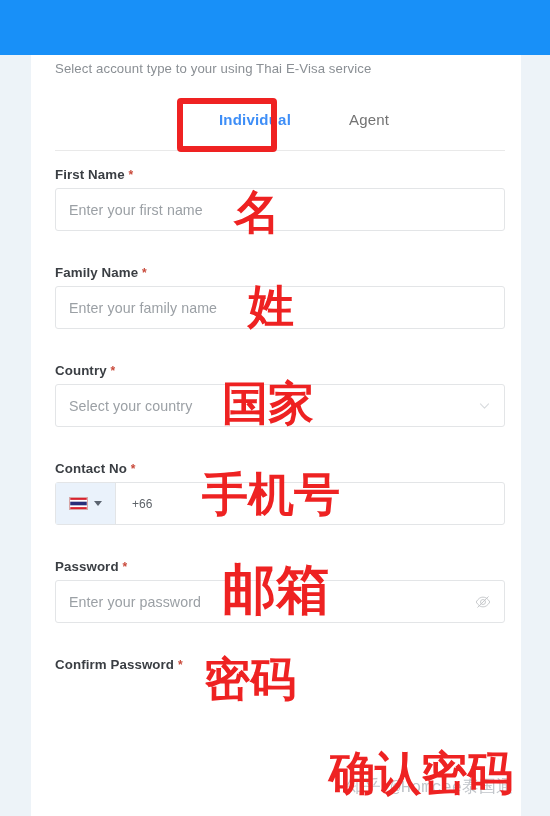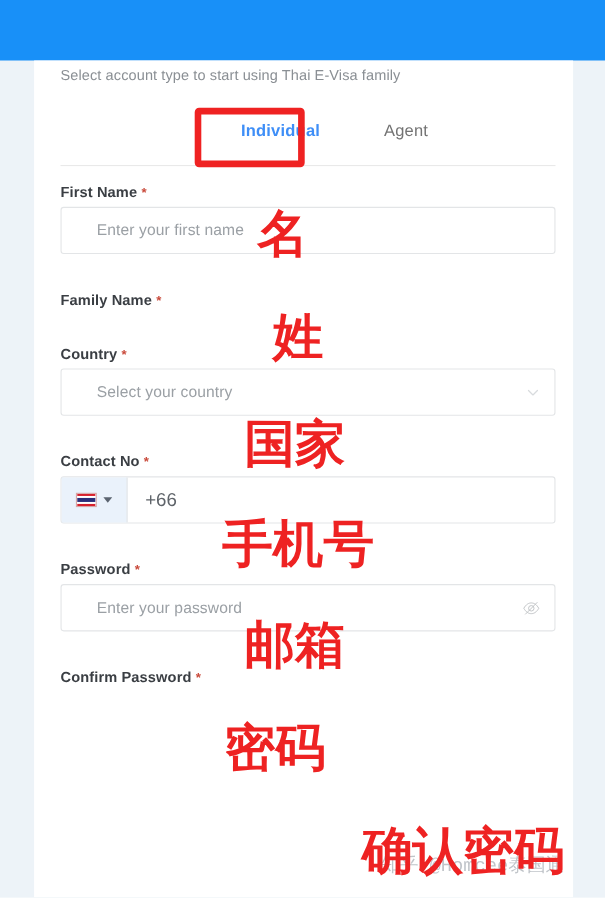--- a/index.html
+++ b/index.html
@@ -113,21 +113,20 @@
   .input {
     position: relative;
     box-sizing: border-box;
     width: 450px;
     height: 43px;
     border: 1px solid #e3e5e7;
     border-radius: 3px;
     background: #fff;
     display: flex;
     align-items: center;
-    padding-left: 19px;
   }
   .input .ph {
     padding-left: 13px;
     font-size: 14.2px;
     color: #9ba0a5;
     letter-spacing: .1px;
     white-space: nowrap;
   }
   .chev {
     position: absolute;
@@ -174,21 +173,21 @@
   .caret {
     width: 0; height: 0;
     border-left: 4px solid transparent;
     border-right: 4px solid transparent;
     border-top: 5px solid #5b6470;
   }
   .dial {
     padding-left: 16px;
     display: flex;
     align-items: center;
-    font-size: 17px;
+    font-size: 12px;
     color: #5e6369;
   }
   
   .anno {
     position: absolute;
     color: #ee2222;
     font-family: "DejaVu Sans", sans-serif;
     font-weight: 700;
     line-height: 1;
     white-space: nowrap;
@@ -214,39 +213,42 @@
 </style>
 </head>
 <body>
 
 <div id="page">
 
   <div class="topbar"></div>
 
   <div class="card">
 
-    <div class="intro">Select account type to start using Thai E-Visa family</div>
+    <div class="intro">Select account type to your using Thai E-Visa service</div>
 
     <div class="tabs">
       <button class="tab tab-individual">Individual</button>
       <button class="tab tab-agent">Agent</button>
     </div>
     <div class="tabs-underline"></div>
 
     <div class="form">
 
       <div class="field">
         <label class="label"><span>First Name</span> <span class="req">*</span></label>
         <div class="input">
           <span class="ph">Enter your first name</span>
         </div>
       </div>
 
       <div class="field">
         <label class="label"><span>Family Name</span> <span class="req">*</span></label>
+        <div class="input">
+          <span class="ph">Enter your family name</span>
+        </div>
       </div>
 
       <div class="field">
         <label class="label"><span>Country</span> <span class="req">*</span></label>
         <div class="input">
           <span class="ph">Select your country</span>
           <svg class="chev" viewBox="0 0 16 16">
             <path d="M3 5.5 L8 10.5 L13 5.5" fill="none" stroke="#b9bec3" stroke-width="1.4" stroke-linecap="round" stroke-linejoin="round"></path>
           </svg>
         </div>
@@ -293,19 +295,19 @@
   <div class="anno-box" style="left:177px; top:98px; width:100px; height:54px;"></div>
 
   <div class="anno" style="left:234px; top:189px; font-size:46px;">名</div>
 
   <div class="anno" style="left:248px; top:283px; font-size:46px;">姓</div>
 
   <div class="anno" style="left:222px; top:380px; font-size:46px;">国家</div>
 
   <div class="anno" style="left:202px; top:471px; font-size:46px;">手机号</div>
 
-  <div class="anno" style="left:222px; top:563px; font-size:46px;">邮箱</div>
+  <div class="anno" style="left:222px; top:563px; font-size:54px;">邮箱</div>
 
   <div class="anno" style="left:204px; top:656px; font-size:46px;">密码</div>
 
   <div class="anno" style="left:288px; top:750px; font-size:46px;margin-left:41px;">确认密码</div>
 
 </div>
 
 </body></html>

